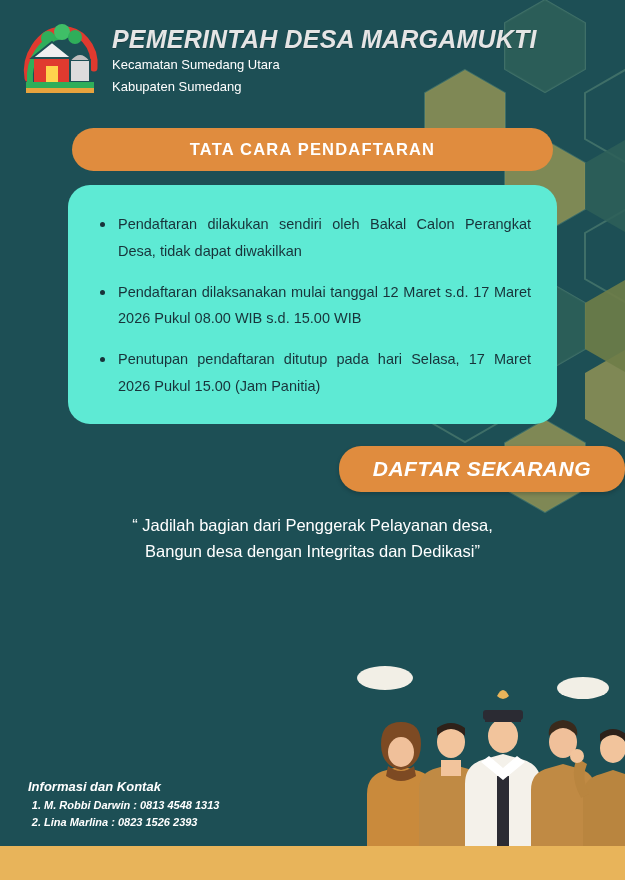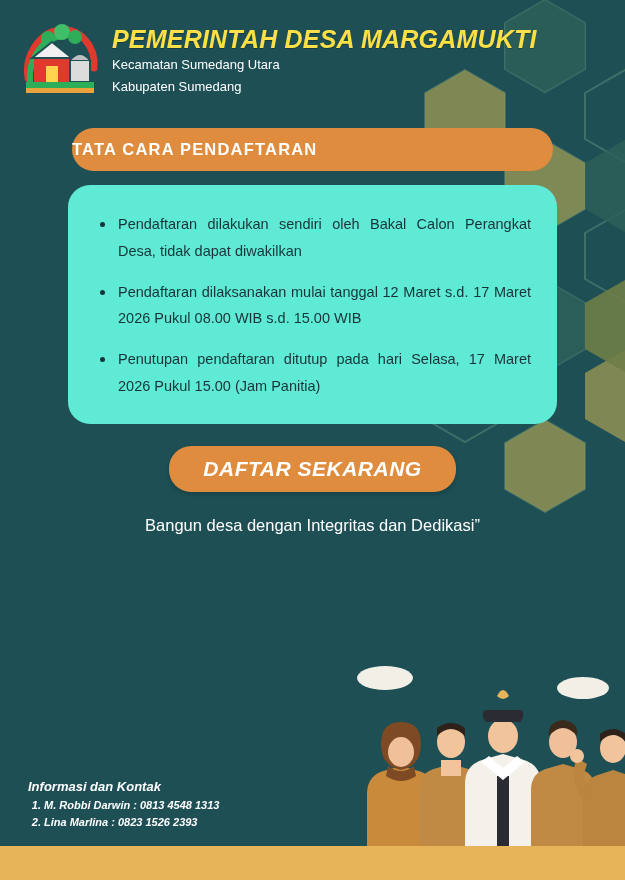--- a/index.html
+++ b/index.html
@@ -36,38 +36,39 @@
     height: 84px;
     flex: 0 0 84px;
     position: relative;
     margin-right: 10px;
   }
   .header-text { padding-top: 10px; }
   .title-main {
     font-size: 25px;
     font-weight: bold;
     font-style: italic;
-    color: #fde047;
+    color: #e5e5e5;
     letter-spacing: .2px;
     line-height: 1.05;
     text-shadow: 0 1px 0 rgba(0,0,0,.25);
   }
   .title-sub {
     font-size: 13px;
     color: #ffffff;
     line-height: 1.35;
     margin-top: 4px;
   }
   
   .banner {
     position: relative;
     z-index: 5;
     margin: 28px 72px 0 72px;
     background: #e08c3e;
     color: #ffffff;
+    text-align: center;
     font-size: 16.5px;
     font-weight: bold;
     letter-spacing: 1.2px;
     padding: 12px 0;
     border-radius: 22px;
   }
   
   .card {
     position: relative;
     z-index: 5;
@@ -90,21 +91,21 @@
   .card li::before {
     content: "";
     position: absolute;
     left: 6px;
     top: 11px;
     width: 5px; height: 5px;
     background: #18333a;
     border-radius: 50%;
   }
   
-  .cta-wrap { text-align: center; margin-top: 22px; position: relative; z-index: 5; }
+  .cta-wrap { text-align: right; margin-top: 22px; position: relative; z-index: 5; }
   .cta {
     display: inline-block;
     background: #e08c3e;
     color: #ffffff;
     font-size: 21px;
     font-weight: bold;
     font-style: italic;
     letter-spacing: .5px;
     padding: 11px 34px;
     border-radius: 22px;
@@ -224,20 +225,21 @@
       <li>Pendaftaran dilaksanakan mulai tanggal 12 Maret s.d. 17 Maret 2026 Pukul 08.00 WIB s.d. 15.00 WIB</li>
       <li>Penutupan pendaftaran ditutup pada hari Selasa, 17 Maret 2026 Pukul 15.00 (Jam Panitia)</li>
     </ul>
   </div>
 
   <div class="cta-wrap">
     <div class="cta">DAFTAR SEKARANG</div>
   </div>
 
   <div class="quote">
+    <div>“ Jadilah bagian dari Penggerak Pelayanan desa,</div>
     <div>Bangun desa dengan Integritas dan Dedikasi”</div>
   </div>
 
   <svg class="people" viewBox="0 0 280 190">
 
     <ellipse cx="40" cy="22" rx="28" ry="12" fill="#f2efe6"></ellipse>
     <ellipse cx="238" cy="32" rx="26" ry="11" fill="#f2efe6"></ellipse>
 
     <path d="M22 190 v-52 q0-20 20-24 l14-4 14 4 q20 4 20 24 v52z" fill="#c98a3c"></path>
     <path d="M56 66 q-20 0-20 22 0 22 20 26 20-4 20-26 0-22-20-22z" fill="#7d4a23"></path>

